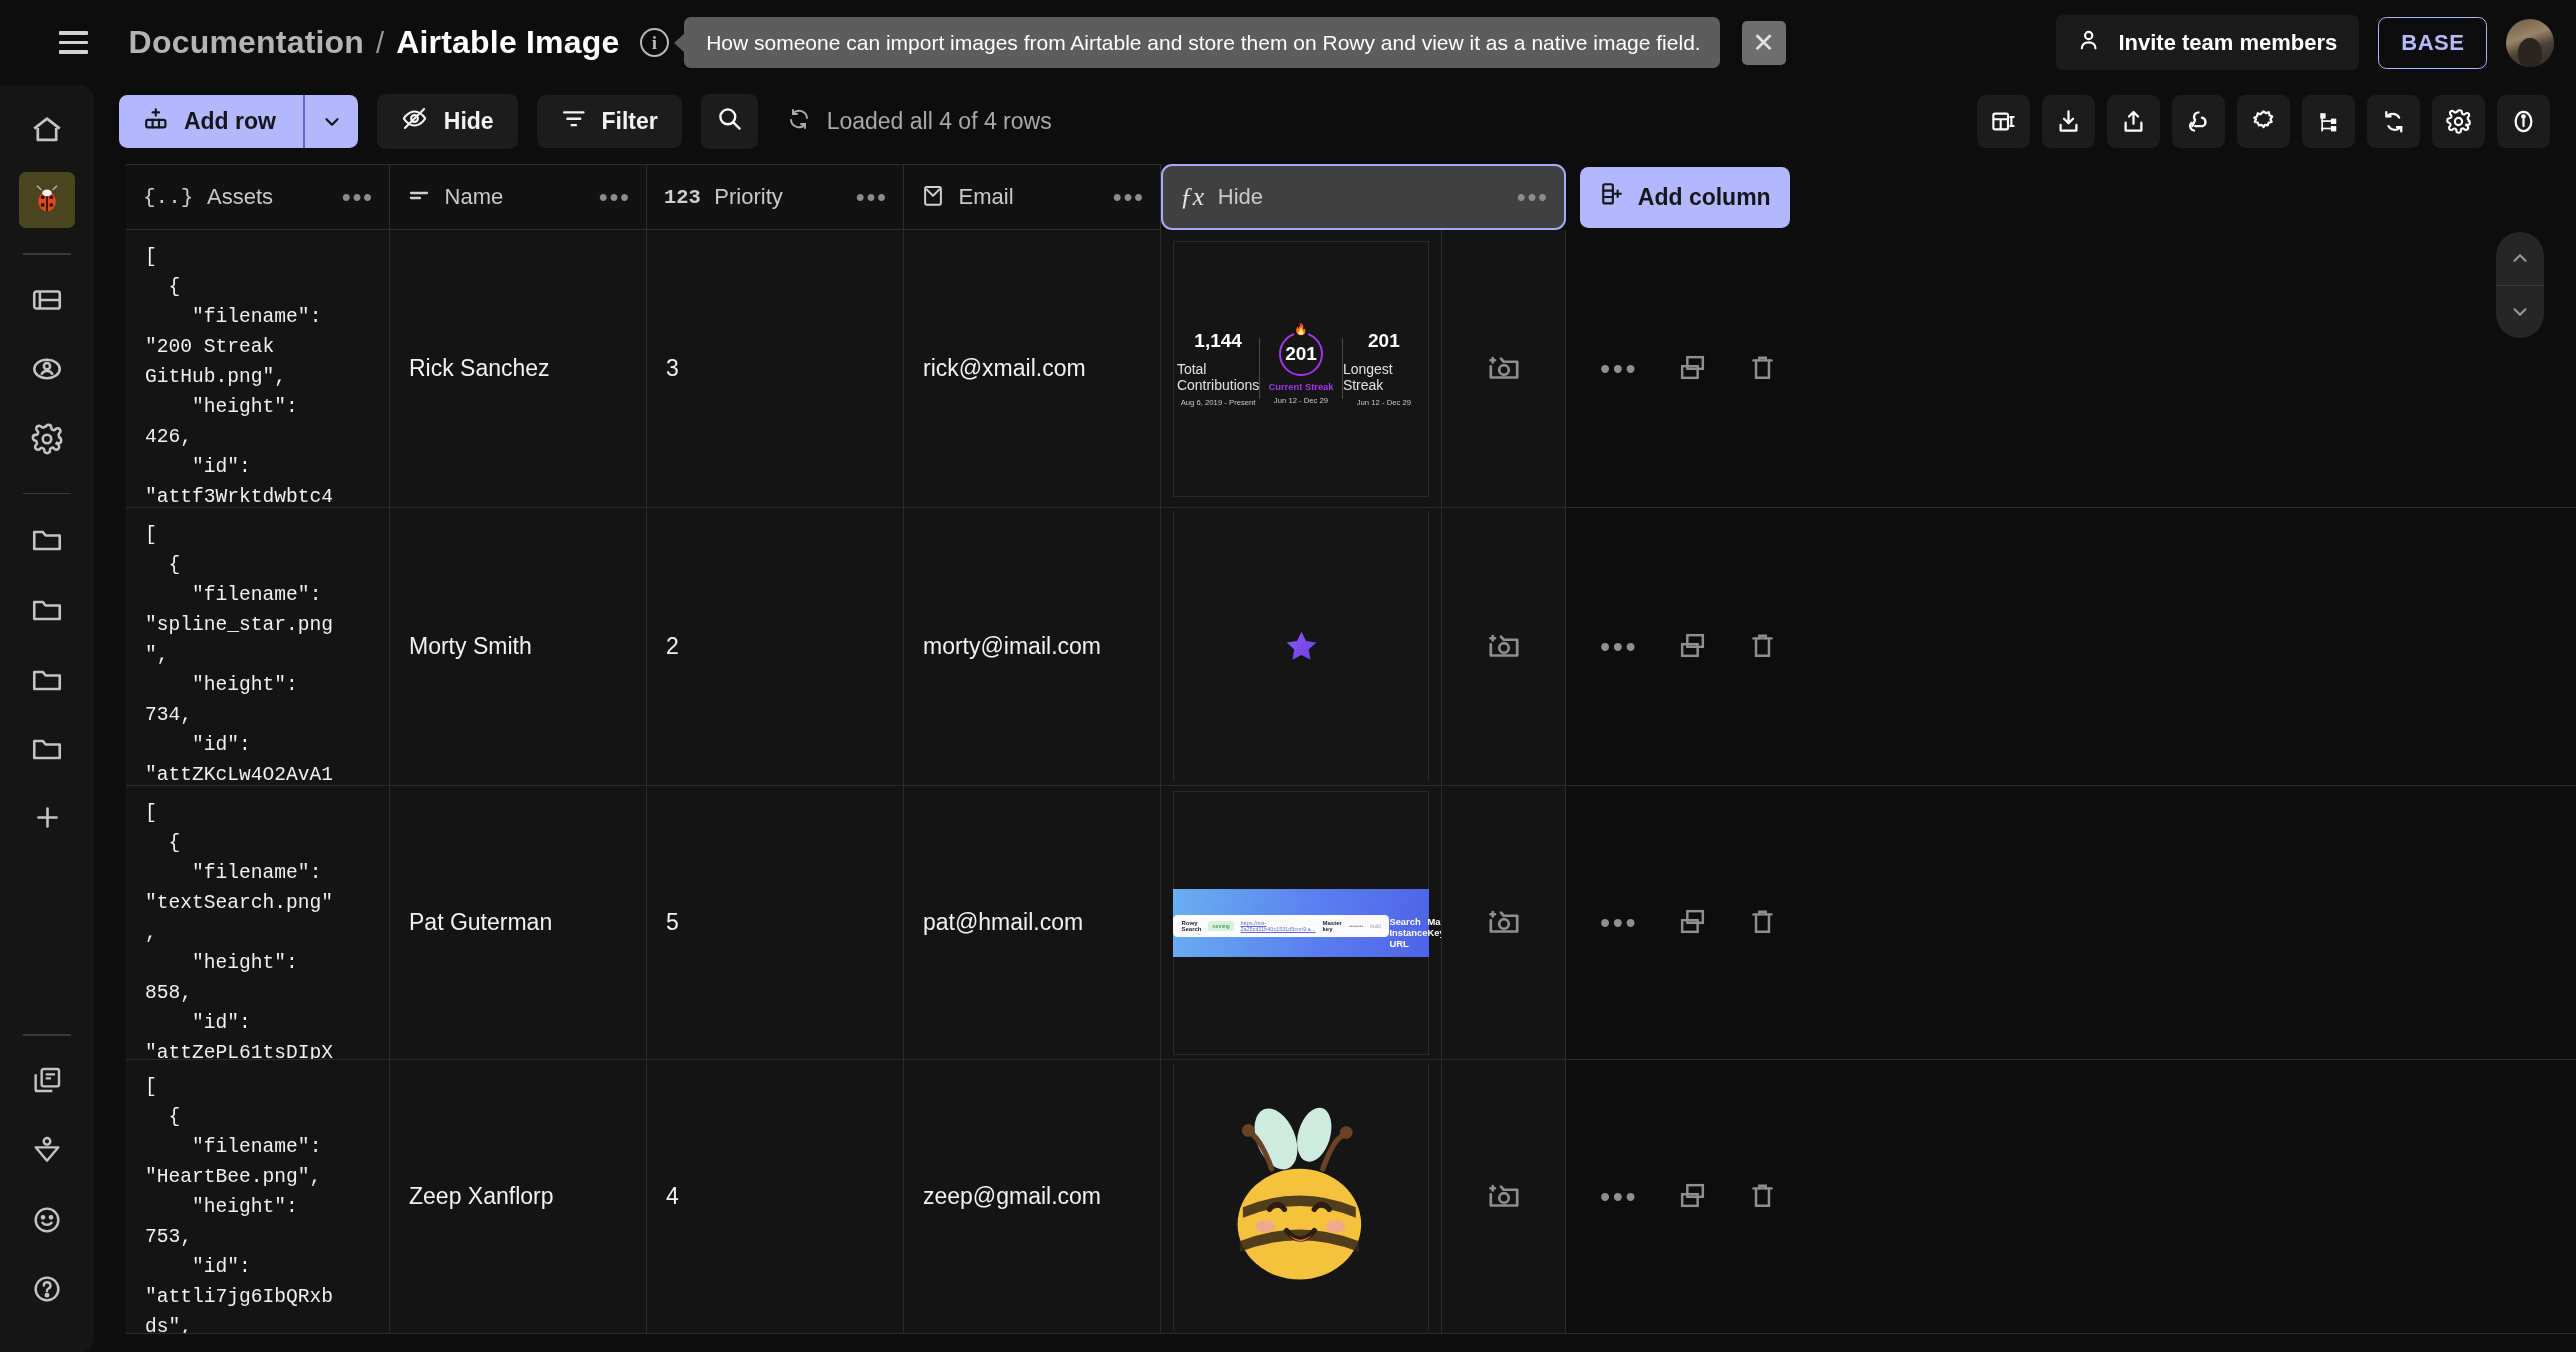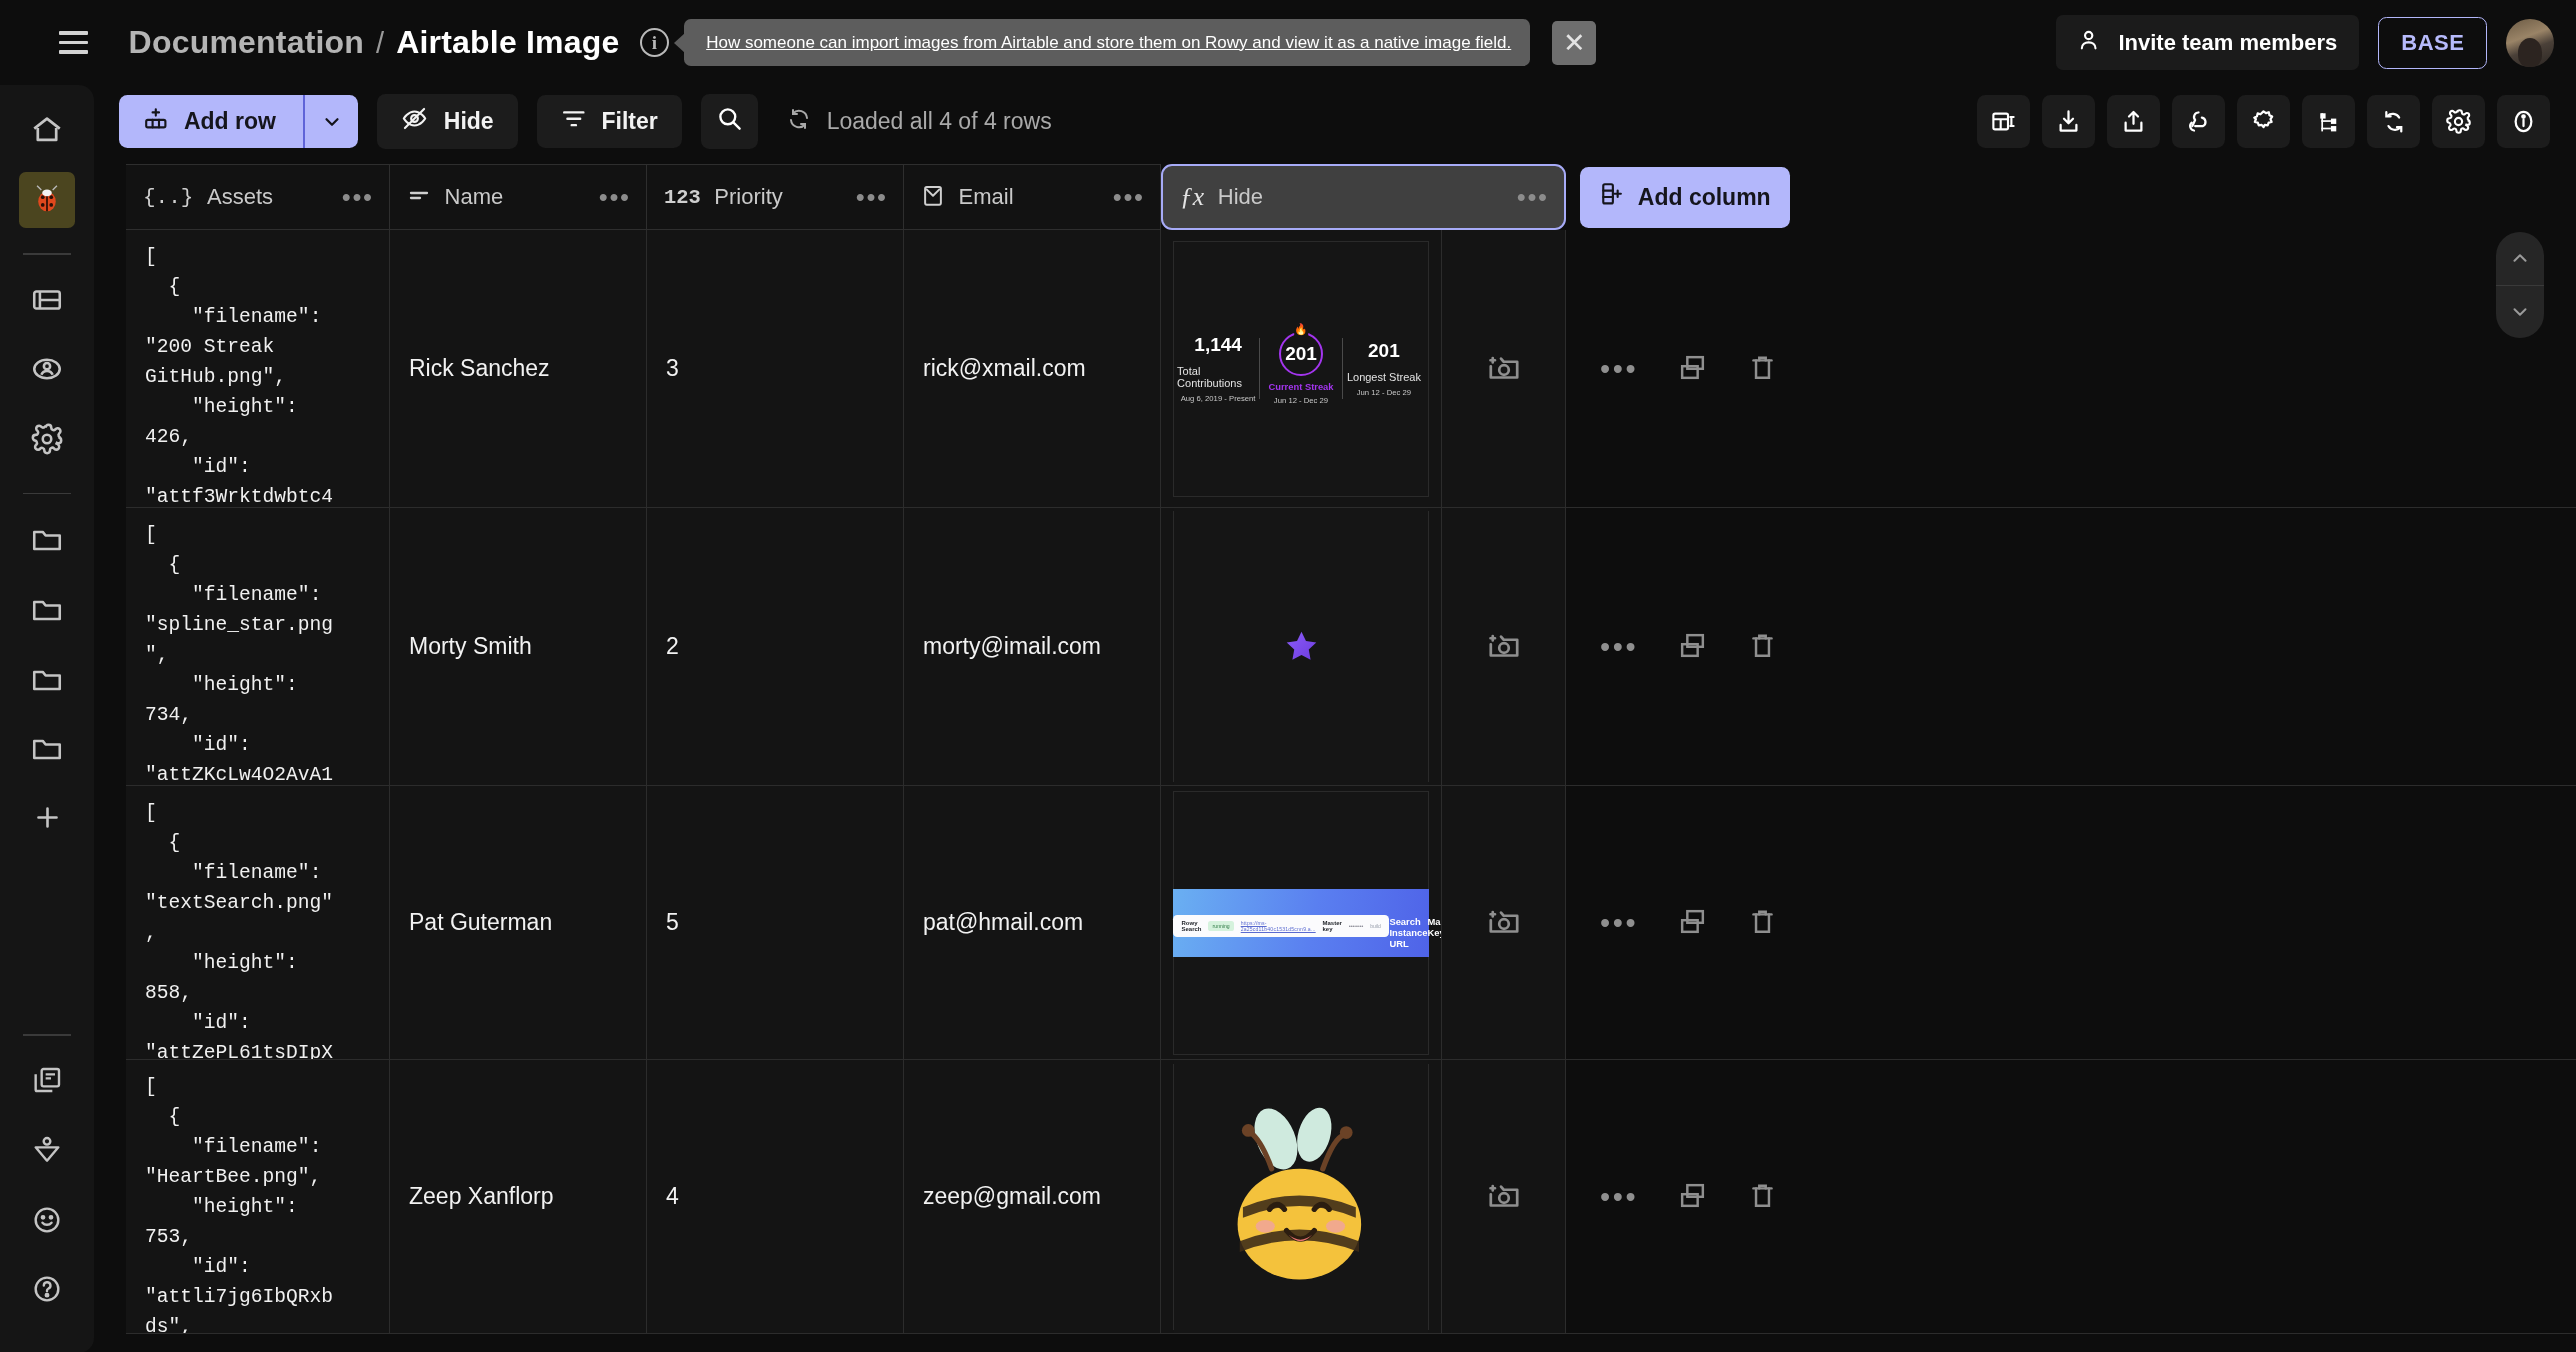--- a/index.html
+++ b/index.html
@@ -24,23 +24,23 @@
   .bc-sep { font-size: 29px; color: #9a9a9a; }
   .bc-current { font-size: 32px; font-weight: bold; color: #ffffff; letter-spacing: 0.2px;}
   .info-circle {
     width: 29px; height: 29px; border-radius: 50%; border: 2.1px solid #b9b9b9;
     display:inline-flex; align-items:center; justify-content:center;
     font-size: 19px; font-weight: bold; color:#b9b9b9; margin-left: 20.4px; font-family:"Liberation Serif", serif;
     flex: none;
   }
   .tooltip {
     position: relative; margin-left: 15.3px;
-    background: #5d5d5d; color: #fff; font-size: 17px;
+    background: #5d5d5d; color: #fff; font-size: 21px;
     padding: 13.6px 19px 13.6px 22px; border-radius: 6.8px;
-    display:flex; align-items:center; max-width: 1397px; white-space: nowrap; text-decoration: underline;
+    display:flex; align-items:center; max-width: 1397px; white-space: nowrap;
   }
   .tooltip:before {
     content: ""; position: absolute; left: -10.2px; top: 50%; transform: translateY(-50%);
     border-top: 10.2px solid transparent; border-bottom: 10.2px solid transparent;
     border-right: 11px solid #5d5d5d;
   }
   .tooltip-close {
     margin-left: 22px; width: 44px; height: 44px; border-radius: 5.1px; background: #6e6e6e;
     display:flex; align-items:center; justify-content:center; font-size: 27px; color: #e3e3e3; cursor: pointer;
     flex: none;
@@ -127,21 +127,21 @@
     background:#262626; display:flex; flex-direction:column; overflow:hidden;
   }
   .scrollnav div { flex:1; display:flex; align-items:center; justify-content:center; cursor:pointer;}
   .scrollnav div:first-child { border-bottom:0.9px solid #3a3a3a; }
 
   
   .gh { width: 256px; height: 135px; background:#151515; display:flex; align-items:center; justify-content:center; }
   .gh-inner { display:flex; align-items:center; }
   .gh-col { display:flex; flex-direction:column; align-items:center; width: 82px; }
   .gh-big { font-size: 19px; font-weight:bold; color:#fff; }
-  .gh-lab { font-size: 11px; color:#e2e2e2; margin-top: 9px;}
+  .gh-lab { font-size: 14px; color:#e2e2e2; margin-top: 9px;}
   .gh-sub { font-size: 7.7px; color:#c8c8c8; margin-top: 4.3px;}
   .gh-vr { width:0.9px; height: 61px; background:#4a4a4a; }
   .gh-ring {
     width: 44px; height: 44px; border-radius:50%; border: 2.6px solid #a335ee;
     display:flex; align-items:center; justify-content:center; position:relative;
   }
   .gh-ring:before{ content:""; position:absolute; top:-6.8px; left:50%; transform:translateX(-50%); width:13.6px; height:8.5px; background:#151515;}
   .gh-flame { position:absolute; top:-11px; left:50%; transform:translateX(-50%); font-size: 11px; color:#a335ee;}
   .gh-cur { font-size: 9.4px; color:#a335ee; font-weight:bold; margin-top:5.1px;}
 

